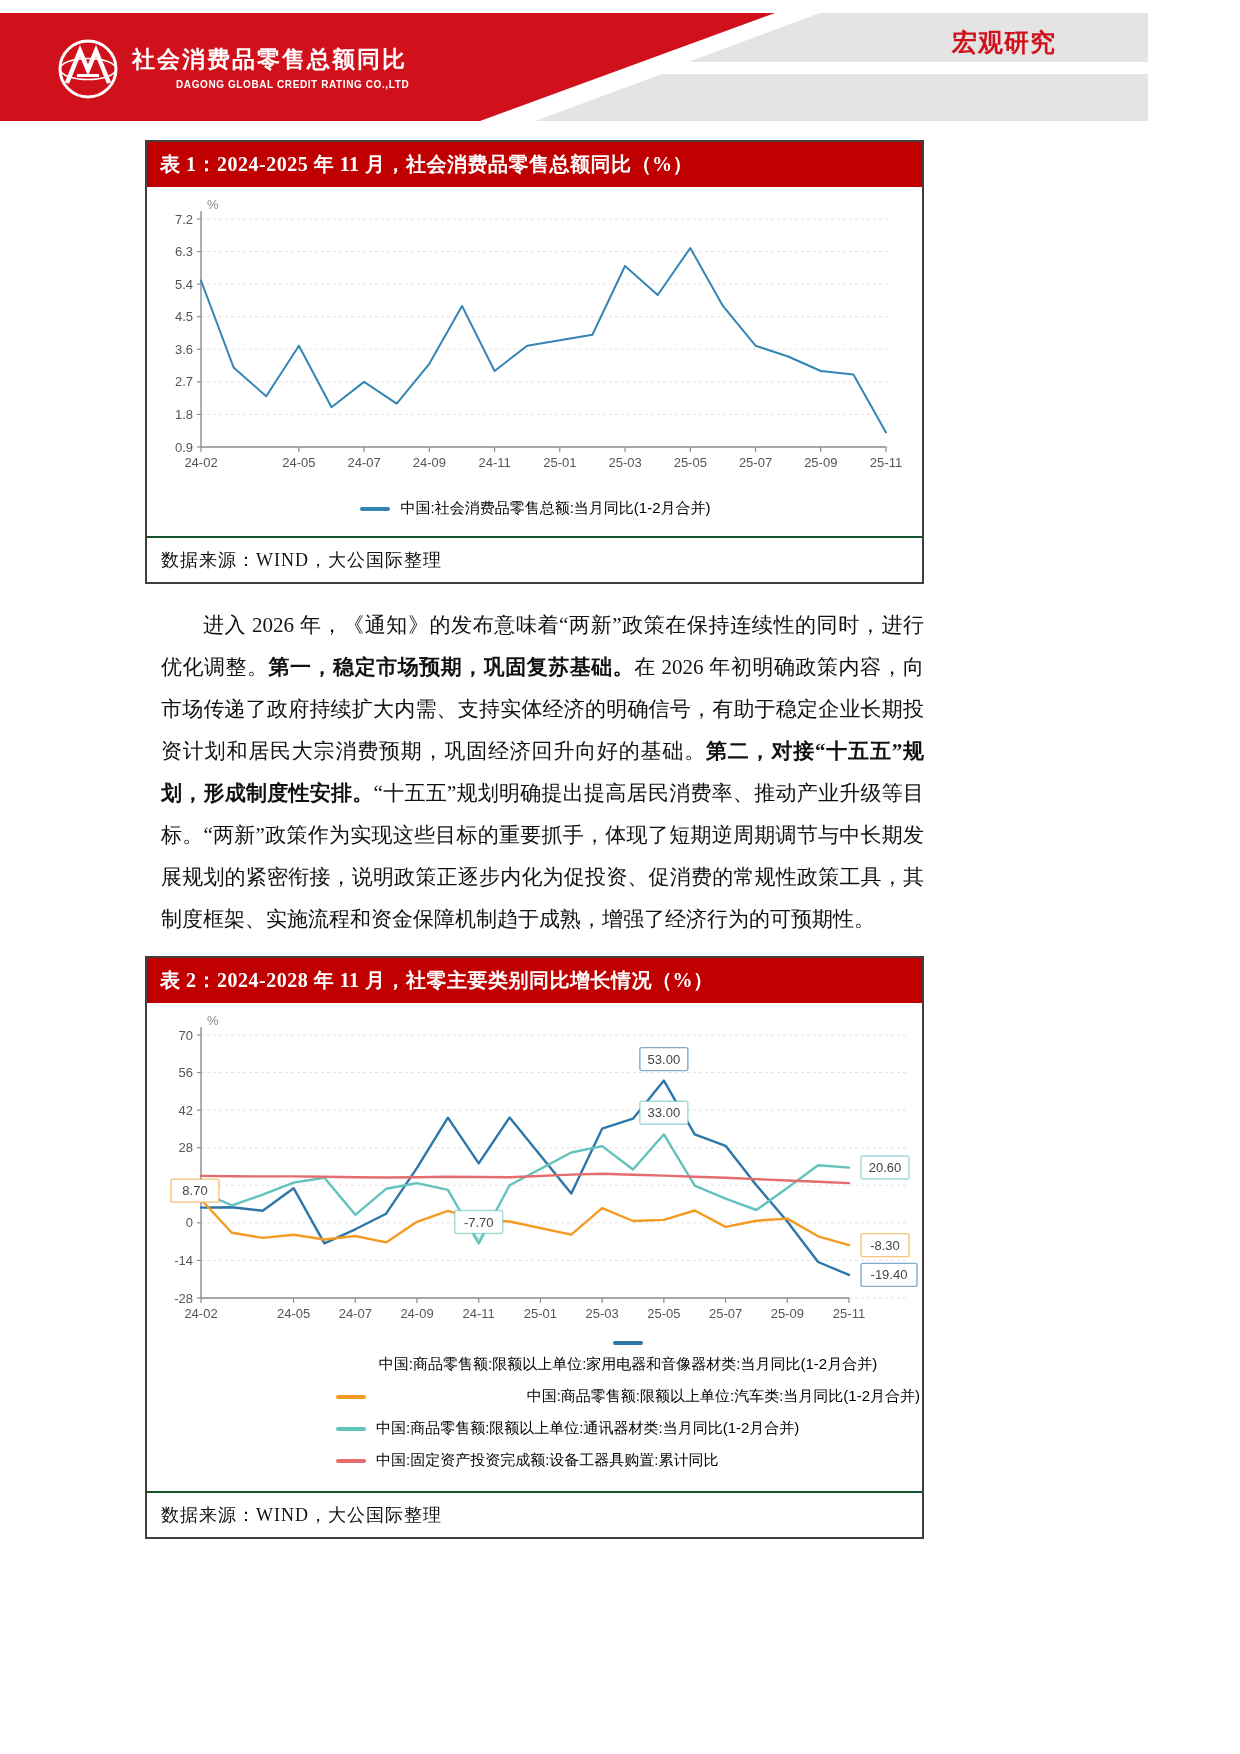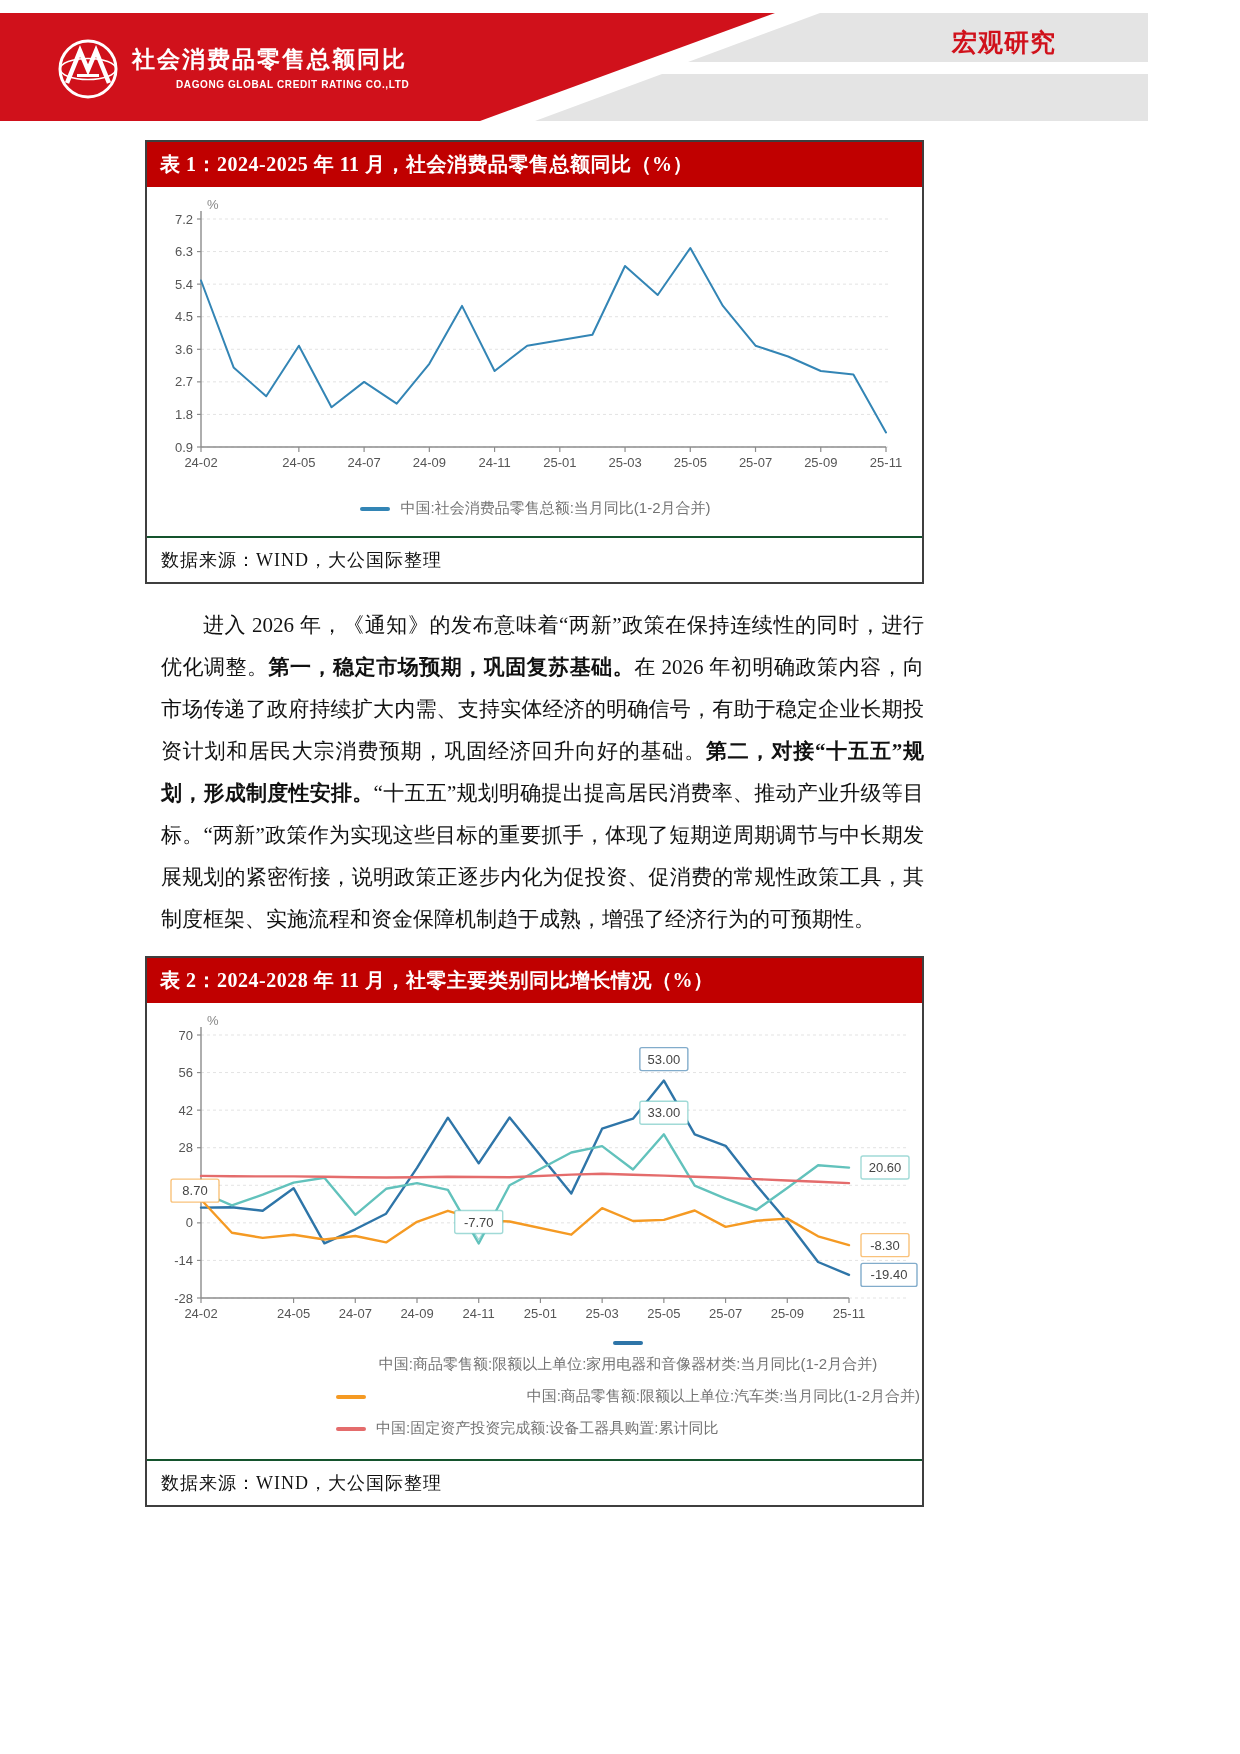--- a/index.html
+++ b/index.html
@@ -20,21 +20,21 @@
     font-weight:700;font-size:10px;letter-spacing:.6px;color:#fff;white-space:nowrap;margin-left:43px;}
   .report-type{position:absolute;left:952px;top:26px;font-size:25px;font-weight:600;
     color:#D0111B;letter-spacing:1px;white-space:nowrap;}
   
   .content{position:absolute;top:140px;left:145px;width:779px;}
   .table-box{border:2px solid #3f3f3f;background:#fff;}
   .table-title{background:#C00000;color:#fff;font-weight:700;font-size:20px;
     height:45px;line-height:45px;padding-left:13px;letter-spacing:.5px;}
   .chart-wrap{padding:10px 2px 8px 4px;}
   svg text{font-family:"Liberation Sans","DejaVu Sans",sans-serif;}
-  .legend{font-family:"Liberation Sans",sans-serif;font-size:15px;color:#737373;}
+  .legend{font-family:"Liberation Sans",sans-serif;font-size:15px;color:#000000;}
   .legend-center{display:flex;justify-content:center;align-items:center;gap:10px;
     margin:2px 0 10px 0;}
   .legend-left{margin:4px 0 10px 185px;}
   .legend-row{display:flex;align-items:center;gap:10px;margin-bottom:13px;}
   .swatch{display:inline-block;width:30px;height:4px;border-radius:2px;flex:0 0 auto;}
   .source-row{border-top:2px solid #14532d;height:44px;display:flex;align-items:center;
     padding-left:14px;font-size:18px;letter-spacing:1px;}
   .body-paragraph{margin:20px 0 16px 16px;font-size:21px;line-height:42px;
     text-align:justify;text-indent:2em;}
   .body-paragraph b{font-weight:700;}
@@ -204,20 +204,24 @@
         <div class="legend legend-left" id="legend2">
             <div class="legend-row" style="display: flex; align-items: center; gap: 10px; flex-direction: column;">
               <span class="swatch" style="background: rgb(46, 117, 168);"></span>
               <span>中国:商品零售额:限额以上单位:家用电器和音像器材类:当月同比(1-2月合并)</span>
             </div>
             <div class="legend-row" style="display: flex; align-items: center; gap: 10px; justify-content: space-between;">
               <span class="swatch" style="background: rgb(245, 154, 35);"></span>
               <span>中国:商品零售额:限额以上单位:汽车类:当月同比(1-2月合并)</span>
             </div>
             <div class="legend-row" style="display: flex; align-items: center; gap: 10px;">
+              <span class="swatch" style="background: rgb(98, 194, 188);"></span>
+              <span>中国:商品零售额:限额以上单位:通讯器材类:当月同比(1-2月合并)</span>
+            </div>
+            <div class="legend-row" style="display: flex; align-items: center; gap: 10px;">
               <span class="swatch" style="background: rgb(228, 108, 108);"></span>
               <span>中国:固定资产投资完成额:设备工器具购置:累计同比</span>
             </div>
           </div>
       </div>
       <div class="source-row">数据来源：WIND，大公国际整理</div>
     </section>
 
   </div>
 </div>

